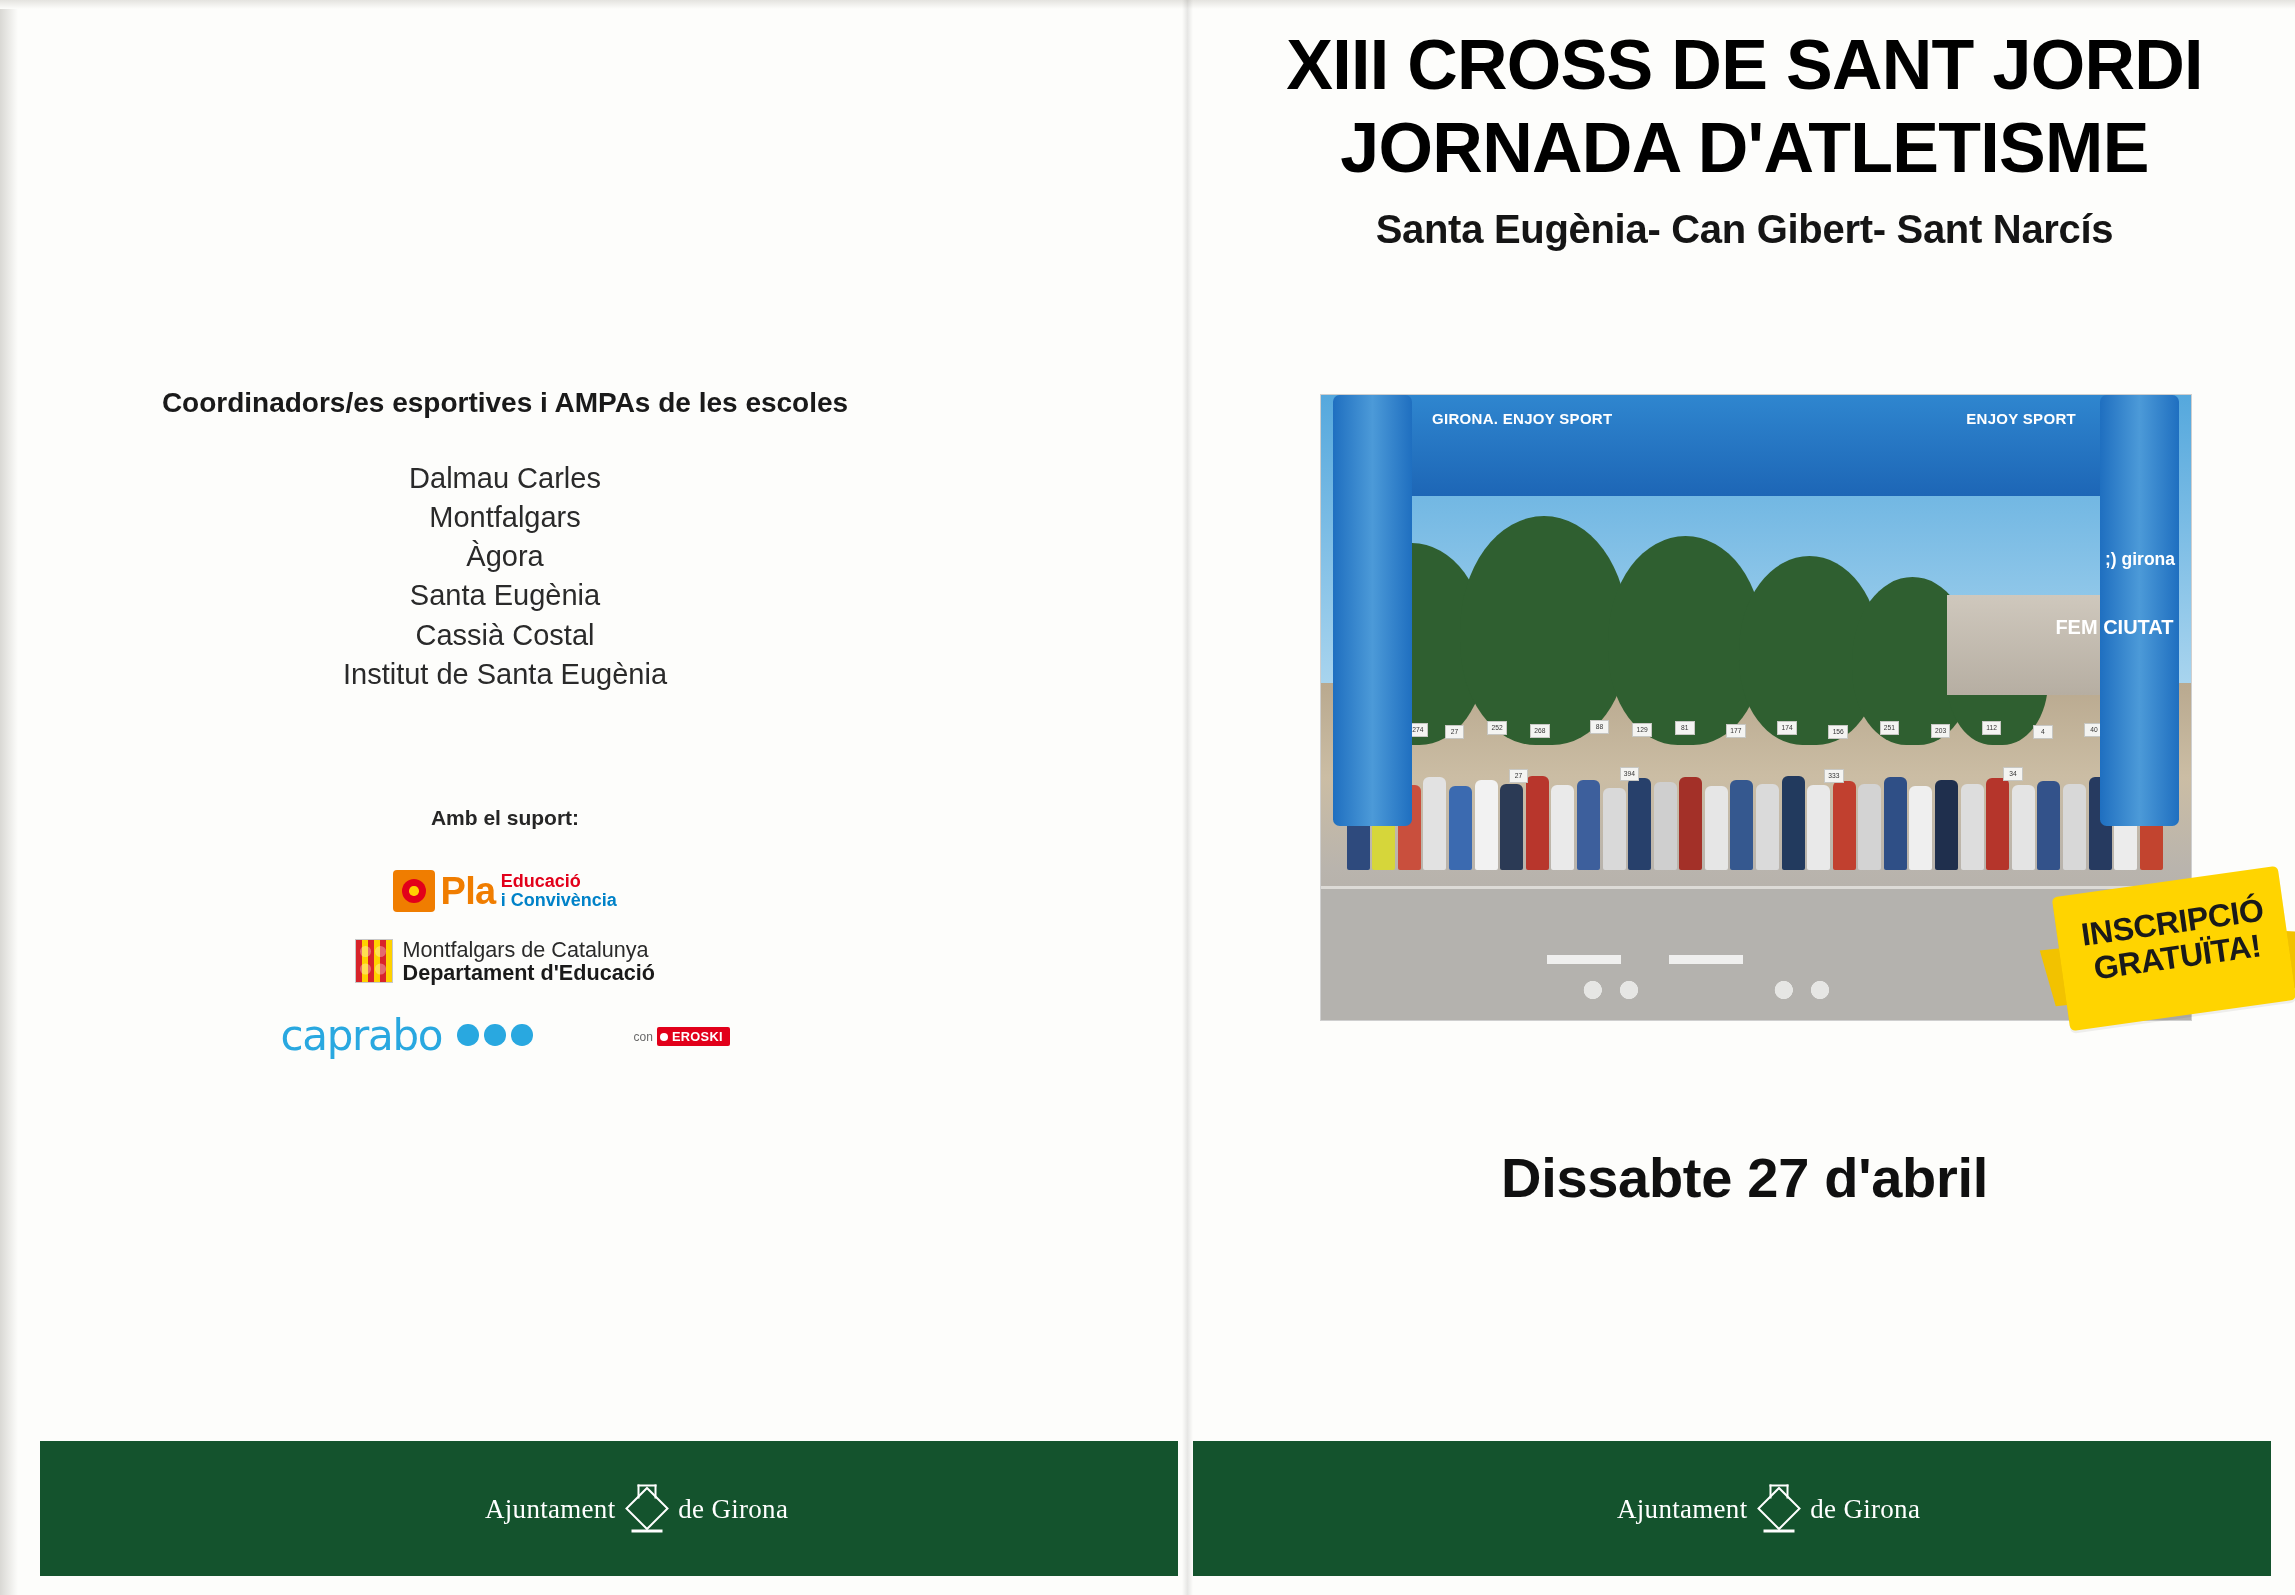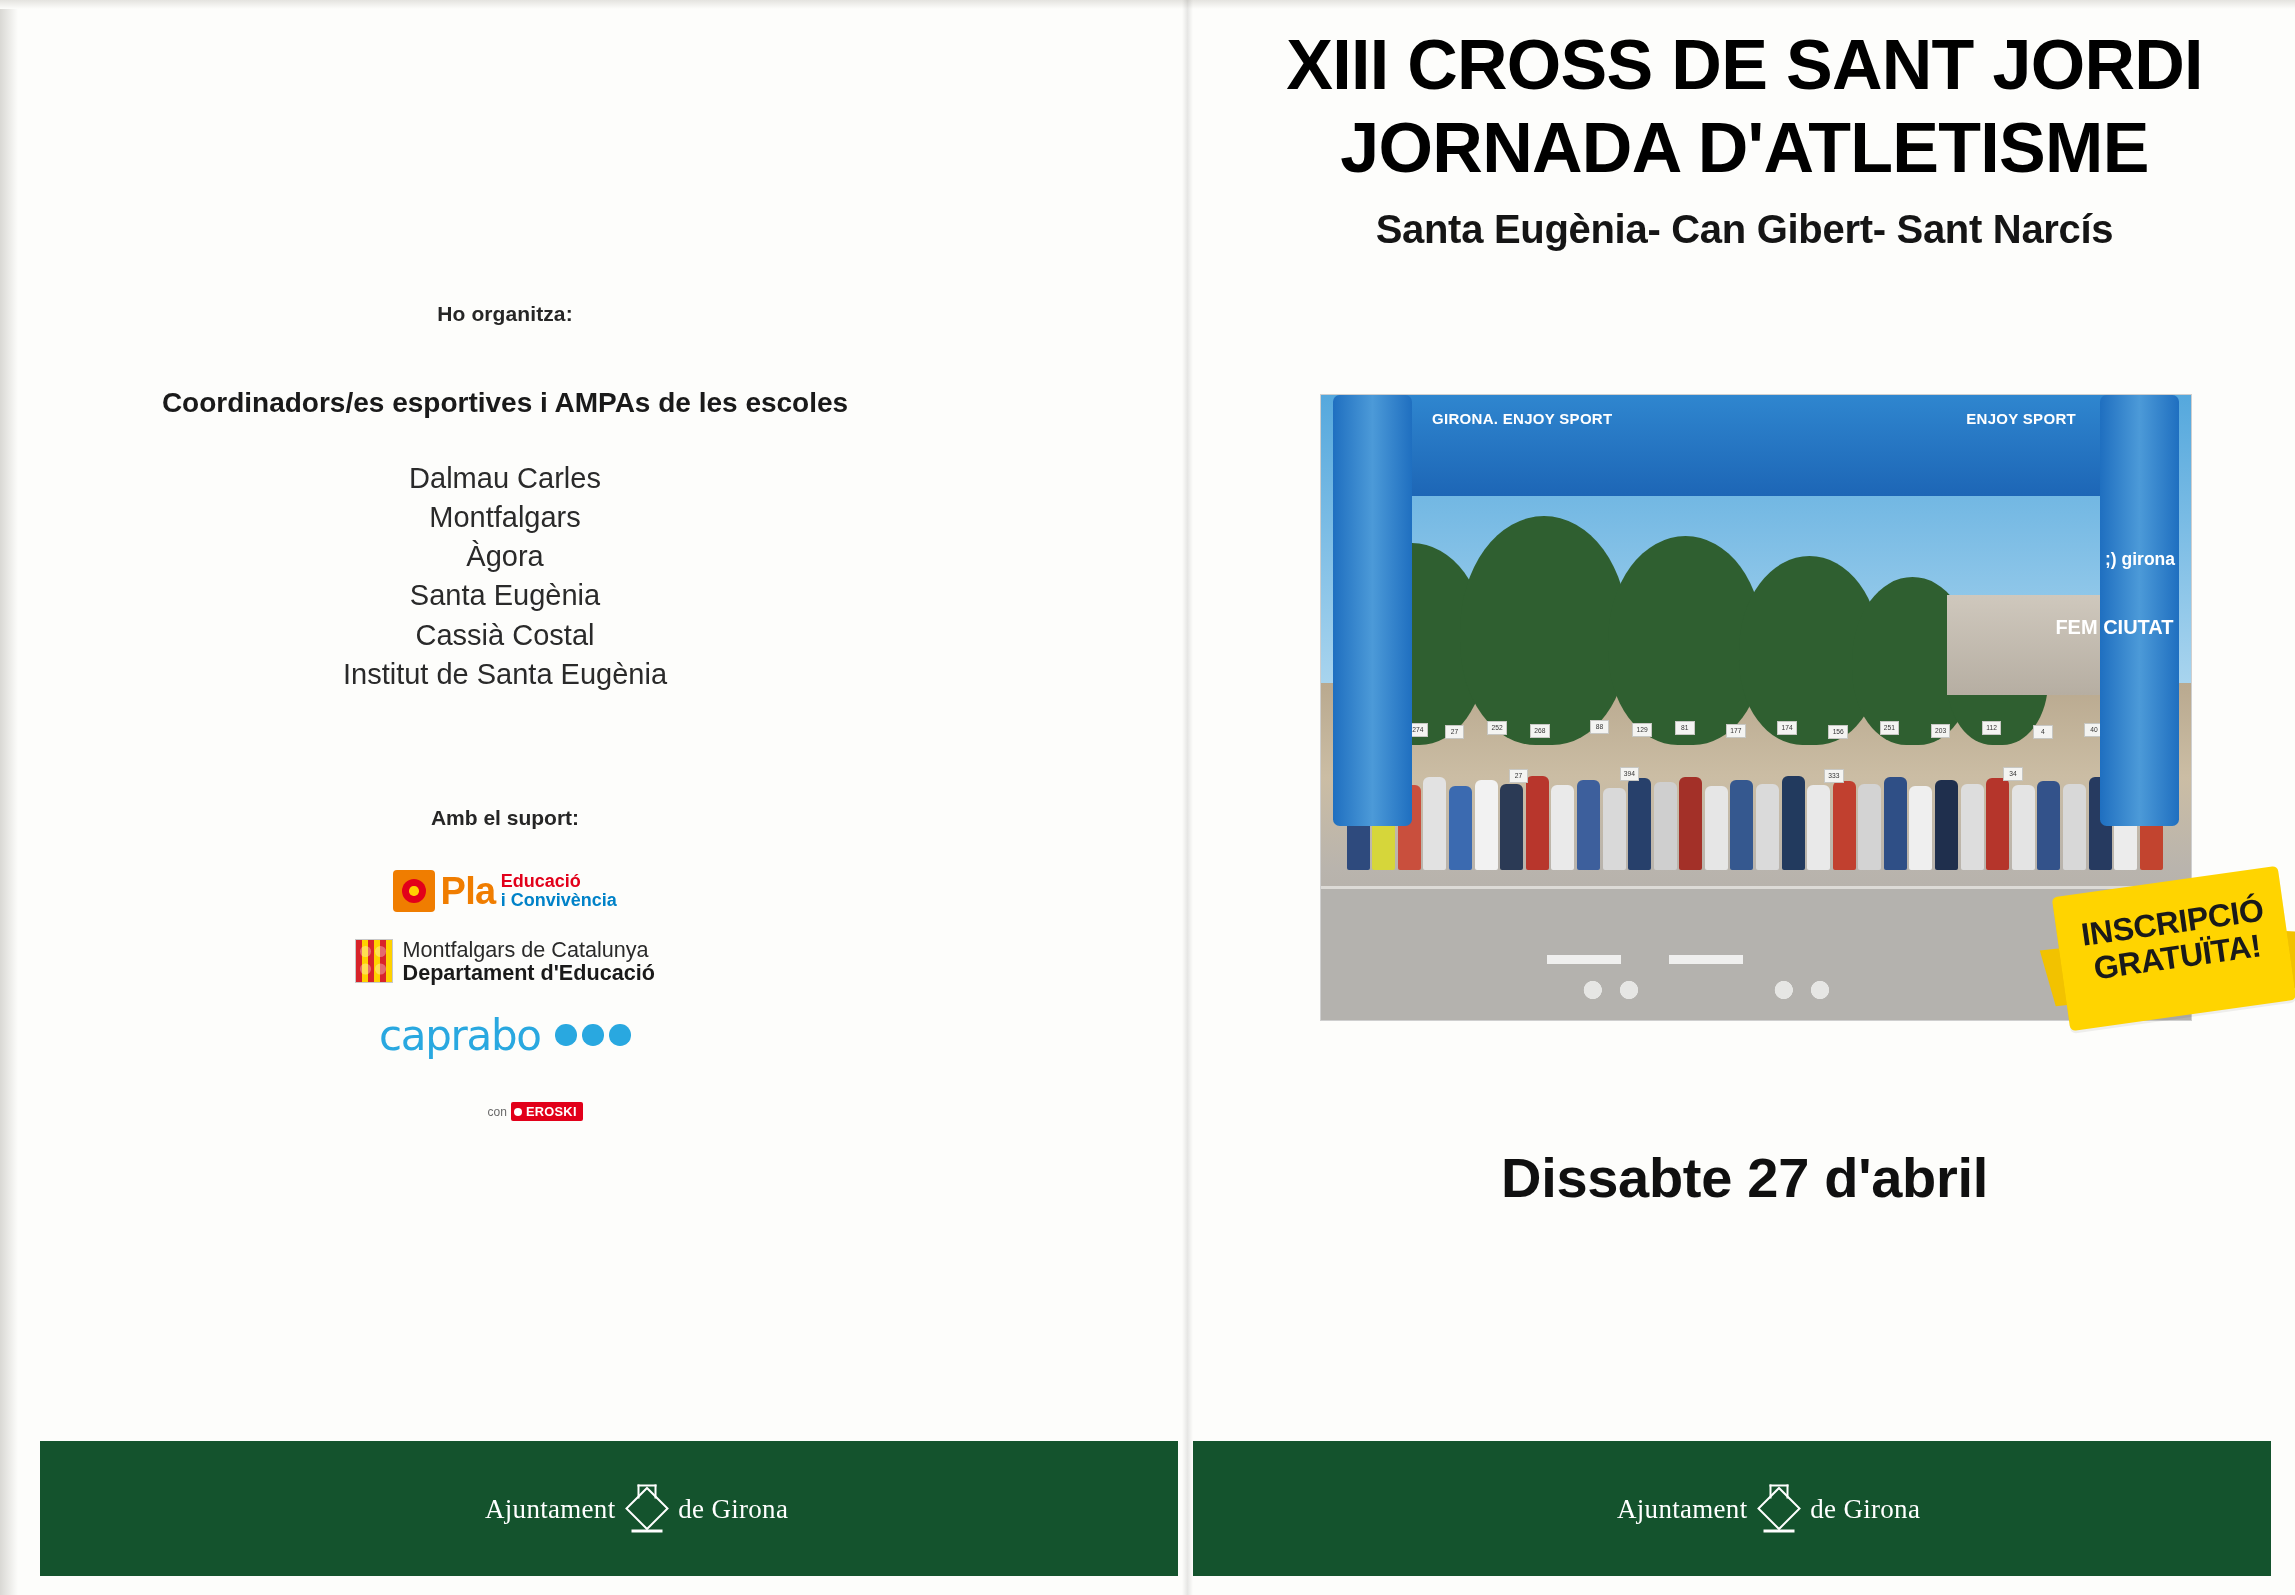--- a/index.html
+++ b/index.html
@@ -159,21 +159,21 @@
     width: 10.8px; height: 10.8px; border-radius: 50%;
     background: #ffffff;
     box-shadow: 15px 0 0 #ffffff, 0 17.5px 0 #ffffff, 15px 17.5px 0 #ffffff;
     opacity: 0.32;
   }
   .gene-text { line-height: 1.1; }
   .gene-l1 { font-size: 21.6px; color: #2a2a2a; }
   .gene-l2 { font-size: 21.6px; color: #1a1a1a; font-weight: bold; }
 
   
-  .logo-caprabo { display: flex; flex-direction: column; align-items: center; gap: 40px; }
+  .logo-caprabo { display: flex; flex-direction: row; align-items: center; gap: 40px; }
   .caprabo-row { display: flex; align-items: center; }
   .caprabo-word {
     font-size: 42px;
     color: #29a8e0;
     font-family: "DejaVu Sans", sans-serif;
     letter-spacing: -1.3px;
   }
   .caprabo-dots { display: flex; margin-left: 9.4px; }
   .caprabo-dots i {
     display: block; width: 21.6px; height: 21.6px; border-radius: 50%;
@@ -453,21 +453,20 @@
 </style>
 </head>
 <body>
 
 <div class="page">
   <div class="scan-edge-left"></div>
   <div class="scan-edge-top"></div>
 
   <div class="left-panel">
 
-    <div class="organitza-label">Ho organitza:</div>
 
     <div class="coord-title">Coordinadors/es esportives i AMPAs de les escoles</div>
 
     <div class="schools">
       <div>Dalmau Carles</div>
       <div>Montfalgars</div>
       <div>Àgora</div>
       <div>Santa Eugènia</div>
       <div>Cassià Costal</div>
       <div>Institut de Santa Eugènia</div>

